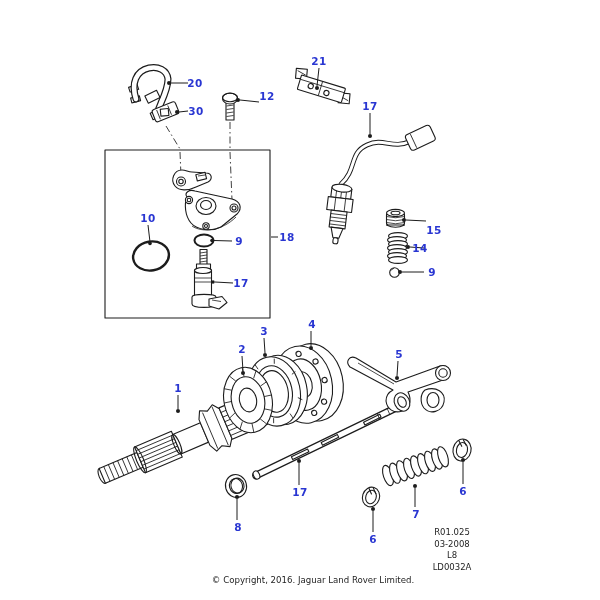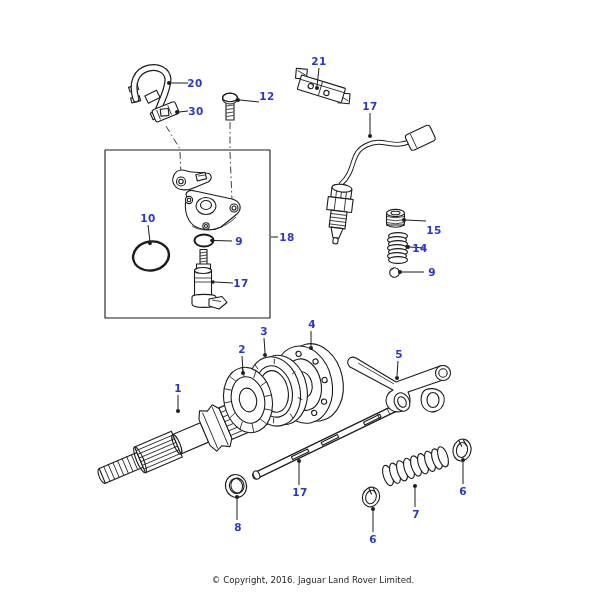--- a/index.html
+++ b/index.html
@@ -378,16 +378,22 @@
 <span class="callout" style="left:242px;top:349px">2</span>
 <span class="callout" style="left:264px;top:331px">3</span>
 <span class="callout" style="left:312px;top:324px">4</span>
 <span class="callout" style="left:399px;top:354px">5</span>
 <span class="callout" style="left:300px;top:492px">17</span>
 <span class="callout" style="left:238px;top:527px">8</span>
 <span class="callout" style="left:416px;top:514px">7</span>
 <span class="callout" style="left:463px;top:491px">6</span>
 <span class="callout" style="left:373px;top:539px">6</span>
 
+<div class="tb">
+  <div>R01.025</div>
+  <div>03-2008</div>
+  <div>L8</div>
+  <div>LD0032A</div>
+</div>
 
 <div class="copyright">© Copyright, 2016. Jaguar Land Rover Limited.</div>
 
 </div>
 
 </body></html>

